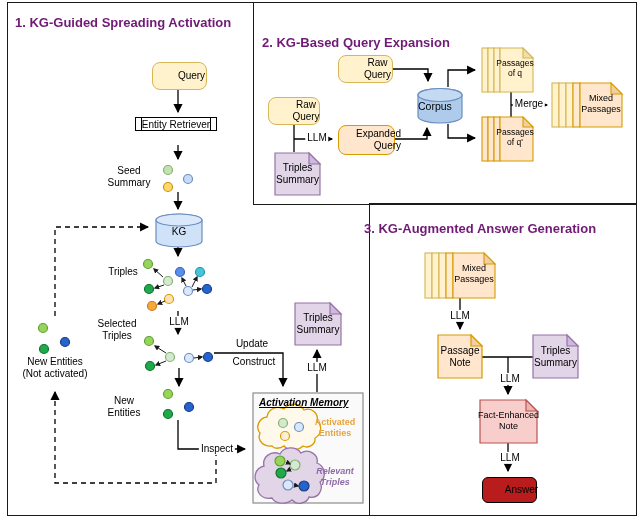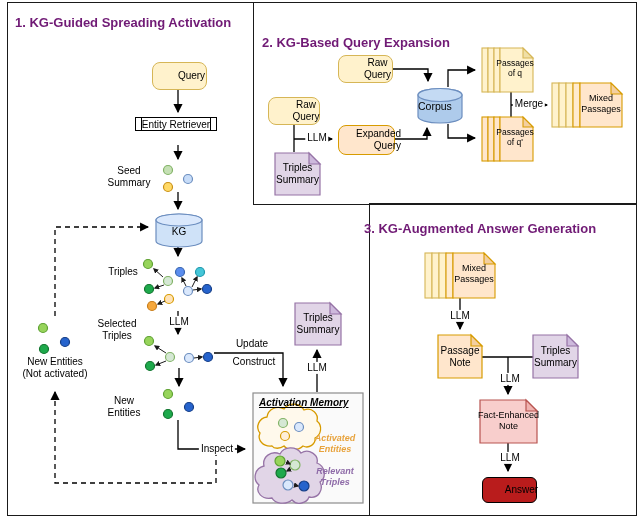--- a/index.html
+++ b/index.html
@@ -16,21 +16,21 @@
         display:flex;align-items:center;justify-content:center;text-align:center;
         white-space:pre-line;font-size:10px;line-height:1.25;color:#000;padding-left:24px;}
   .yellow{background:#FFF2CC;border-color:#D6B656;}
   .peach{background:#FFE6CC;border-color:#D79B00;}
   .whitebox{background:#b91c1c;border-color:#000;}
   .process{position:absolute;background:#fff;border:1px solid #000;box-sizing:border-box;
         display:flex;align-items:center;justify-content:center;font-size:10px;color:#000;}
   .process .bar{position:absolute;top:0;bottom:0;width:0;border-left:1px solid #000;}
   svg{position:absolute;left:0;top:0;}
   .amtitle{font-style:italic;font-weight:bold;text-decoration:underline;font-size:10px;white-space:nowrap;}
-  .amorange{color:#E8A33D;font-style:italic;font-weight:bold;margin-top:16px;}
+  .amorange{color:#E8A33D;font-weight:bold;}
   .ampurple{color:#8E6BA8;font-style:italic;font-weight:bold;}
 </style>
 </head>
 <body>
 
 <div id="canvas">
 
   <svg width="640" height="521" viewBox="0 0 640 521">
     <defs>
       <marker id="arr" viewBox="0 0 8 8" refX="7" refY="4" markerWidth="7" markerHeight="7" orient="auto">

